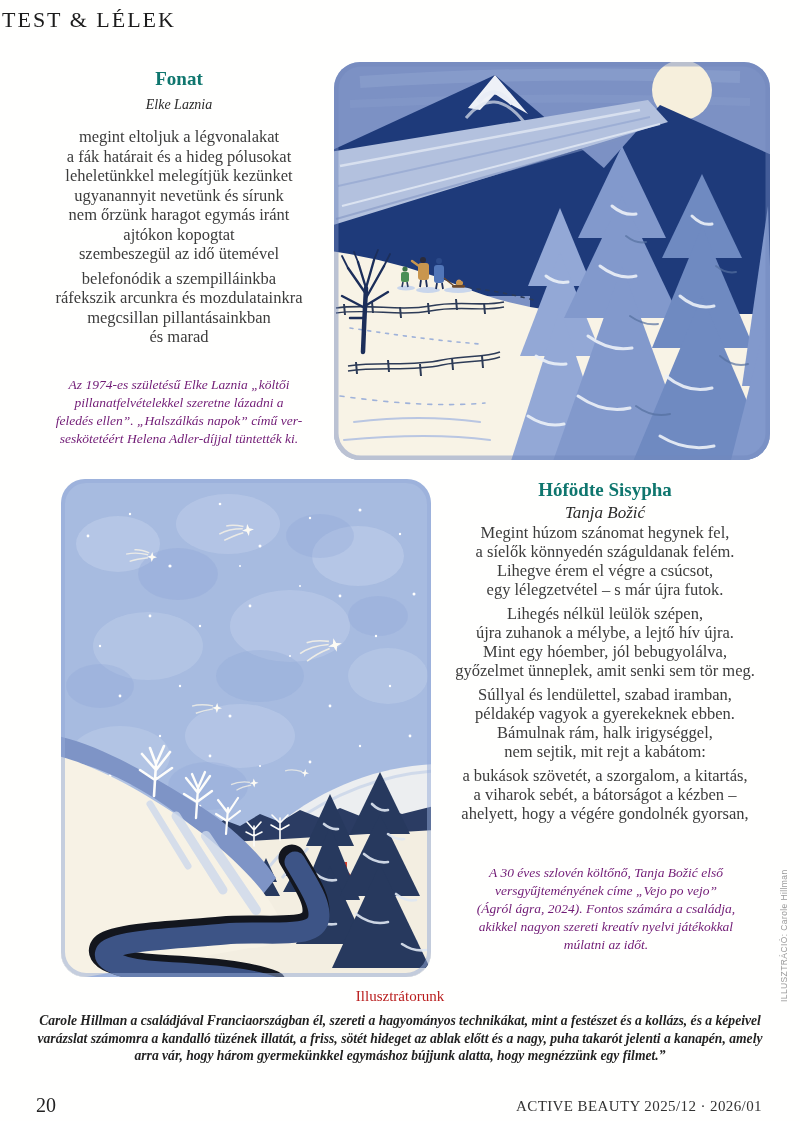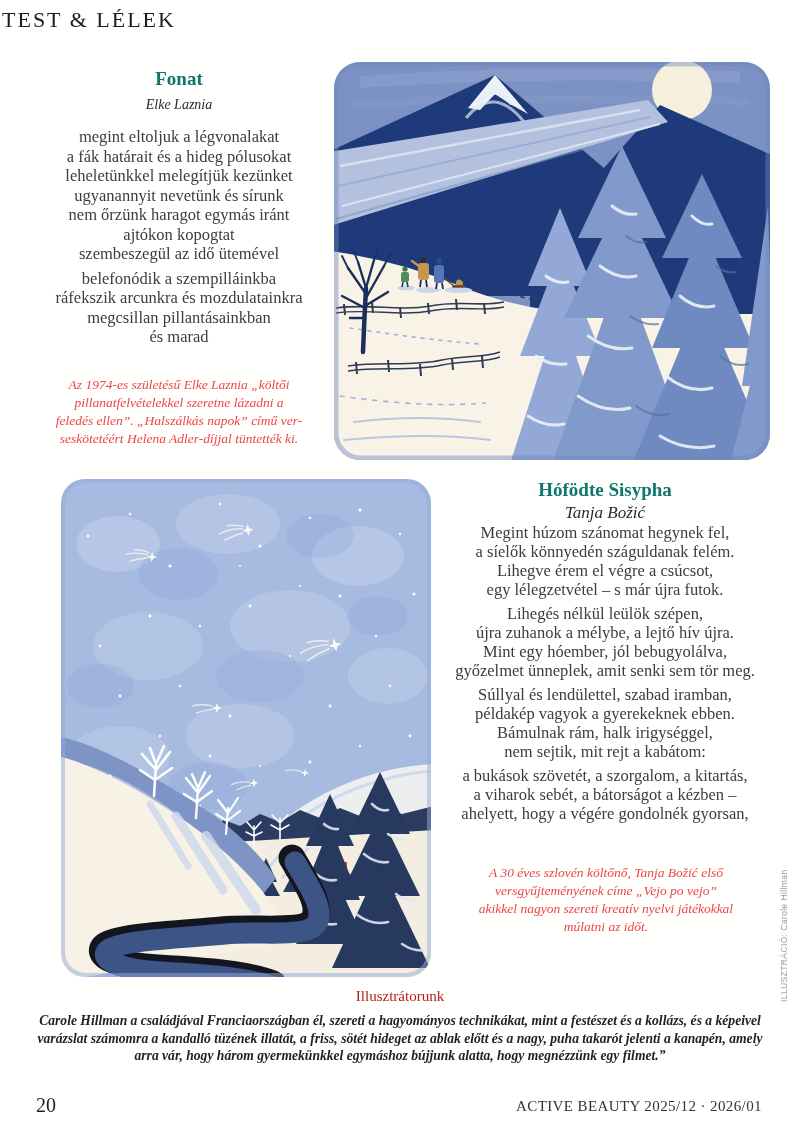--- a/index.html
+++ b/index.html
@@ -11,21 +11,21 @@
   .poem{position:absolute;text-align:center;}
   .poem-1{left:28px;top:66px;width:302px;}
   .poem-2{left:436px;top:478px;width:338px;}
   .poem-title{font-weight:bold;font-size:19px;line-height:26px;color:#0f766e;}
   .poem-2 .poem-title{line-height:24px;}
   .poem-author{font-style:italic;font-size:14px;line-height:26px;color:#2a2a2a;}
   .poem-2 .poem-author{line-height:21px;font-size:17px;}
   .poem-body{margin-top:9px;font-size:16.5px;line-height:19.5px;color:#3c3c3c;}
   .poem-2 .poem-body{margin-top:0;line-height:19px;}
   .stanza + .stanza{margin-top:5px;}
-  .bio{position:absolute;text-align:center;font-style:italic;font-size:13.5px;line-height:18px;color:#ef4444;}
+  .bio{position:absolute;text-align:center;font-style:italic;font-size:13.5px;line-height:18px;color:#701a75;}
   .bio-1{left:30px;top:376px;width:298px;}
   .bio-2{left:444px;top:864px;width:324px;}
   
   .illu{position:absolute;}
   .illu-1{left:330px;top:56px;width:444px;height:408px;}
   .illu-2{left:58px;top:474px;width:376px;height:508px;}
   
   .illustrator-heading{position:absolute;left:0;top:988px;width:800px;text-align:center;
         font-size:15px;color:#b91c1c;}
   .illustrator-text{position:absolute;left:20px;top:1012px;width:760px;text-align:center;
@@ -224,20 +224,21 @@
         <div class="stanza">
           <div class="poem-line">a bukások szövetét, a szorgalom, a kitartás,</div>
           <div class="poem-line">a viharok sebét, a bátorságot a kézben –</div>
           <div class="poem-line">ahelyett, hogy a végére gondolnék gyorsan,</div>
         </div>
       </div>
   </div>
   <div class="bio bio-2">
       <div class="text-line">A 30 éves szlovén költőnő, Tanja Božić első</div>
       <div class="text-line">versgyűjteményének címe „Vejo po vejo”</div>
+      <div class="text-line">(Ágról ágra, 2024). Fontos számára a családja,</div>
       <div class="text-line">akikkel nagyon szereti kreatív nyelvi játékokkal</div>
       <div class="text-line">múlatni az időt.</div>
     </div>
 
   <svg class="illu illu-2" viewBox="0 0 376 508">
     <defs>
       <clipPath id="clip2">
           <rect x="3" y="5" width="370" height="498" rx="24"></rect>
         </clipPath>
     </defs>

